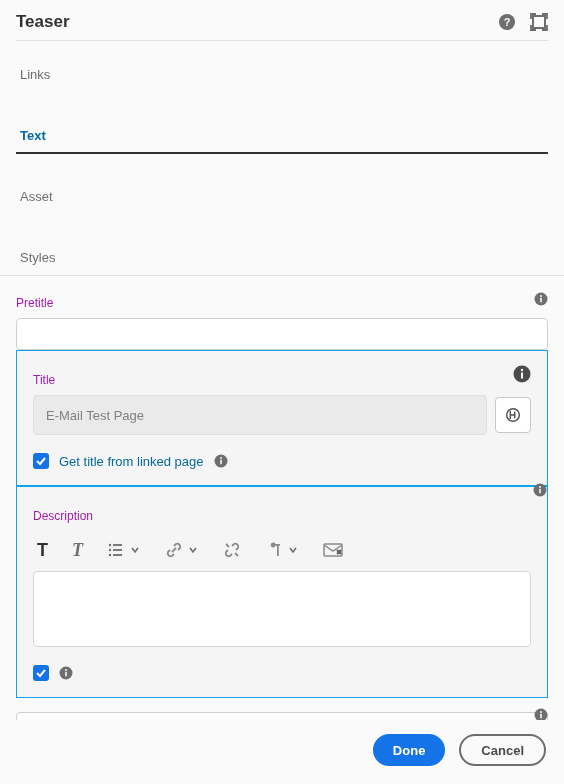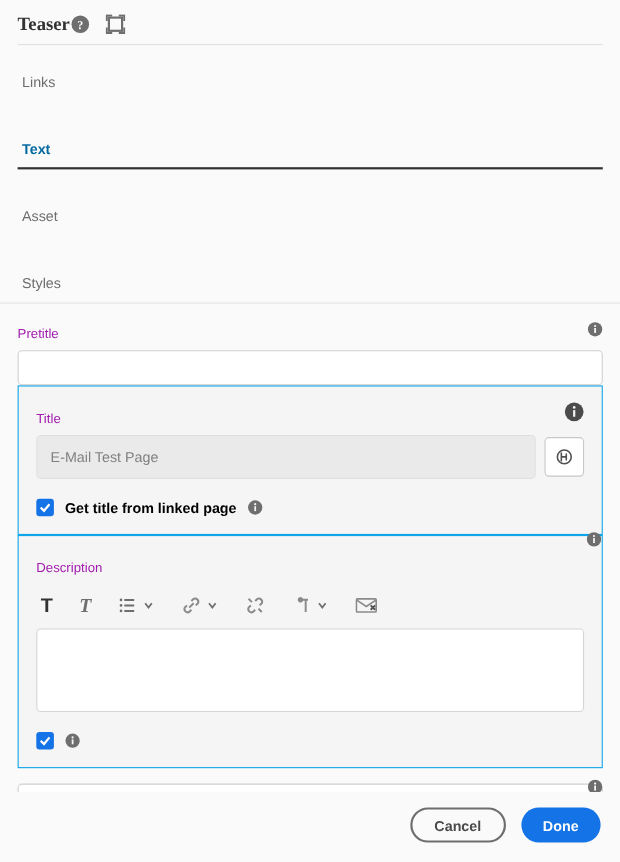--- a/index.html
+++ b/index.html
@@ -13,22 +13,22 @@
     font-size: 13px;
   }
   .dialog {
     display: flex;
     flex-direction: column;
     height: 100%;
   }
   .header {
     display: flex;
     align-items: center;
+    justify-content: space-between;
     padding: 12px 16px 8px 16px;
-    font-family: Liberation Serif, serif;
   }
   .header h2 {
     font-size: 17px;
     font-weight: 600;
     color: #323232;
   }
   .header-icons {
     display: flex;
     gap: 14px;
     align-items: center;
@@ -160,22 +160,21 @@
     background: #1473e6;
     display: inline-flex;
     align-items: center;
     justify-content: center;
     color: #fff;
     cursor: pointer;
   }
   .cb svg { width: 12px; height: 12px; }
   .checkbox-row .lbl {
     font-size: 13px;
-    color: #000000;
-    font-weight: bold;
+    color: #0369a1;
   }
   .inline-info {
     width: 14px;
     height: 14px;
     color: #6e6e6e;
     display: inline-flex;
   }
   .rte-toolbar {
     display: flex;
     align-items: center;
@@ -405,17 +404,17 @@
             <rect x="6.2" y="5.8" width="1.6" height="4.5" fill="#fafafa"></rect>
             <circle cx="7" cy="4" r="1" fill="#fafafa"></circle>
           </svg>
       </span>
       <input class="text-input" type="text" value="" style="">
     </div>
 
   </div>
 
   <div class="footer">
+    <button class="btn btn-cta">Done</button>
     <button class="btn btn-outline">Cancel</button>
-    <button class="btn btn-cta">Done</button>
   </div>
 
 </div>
 
 </body></html>

